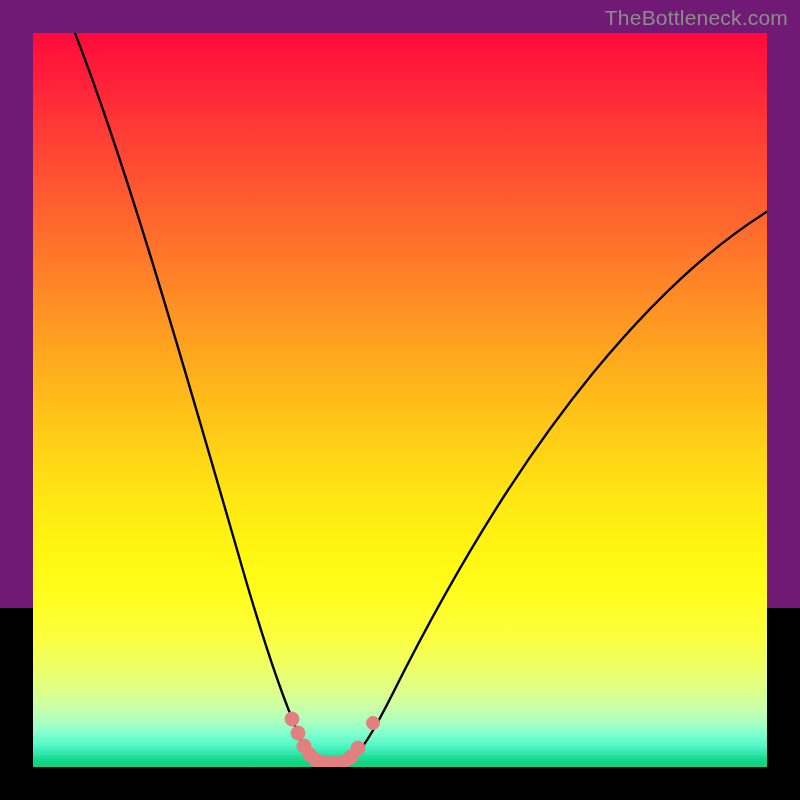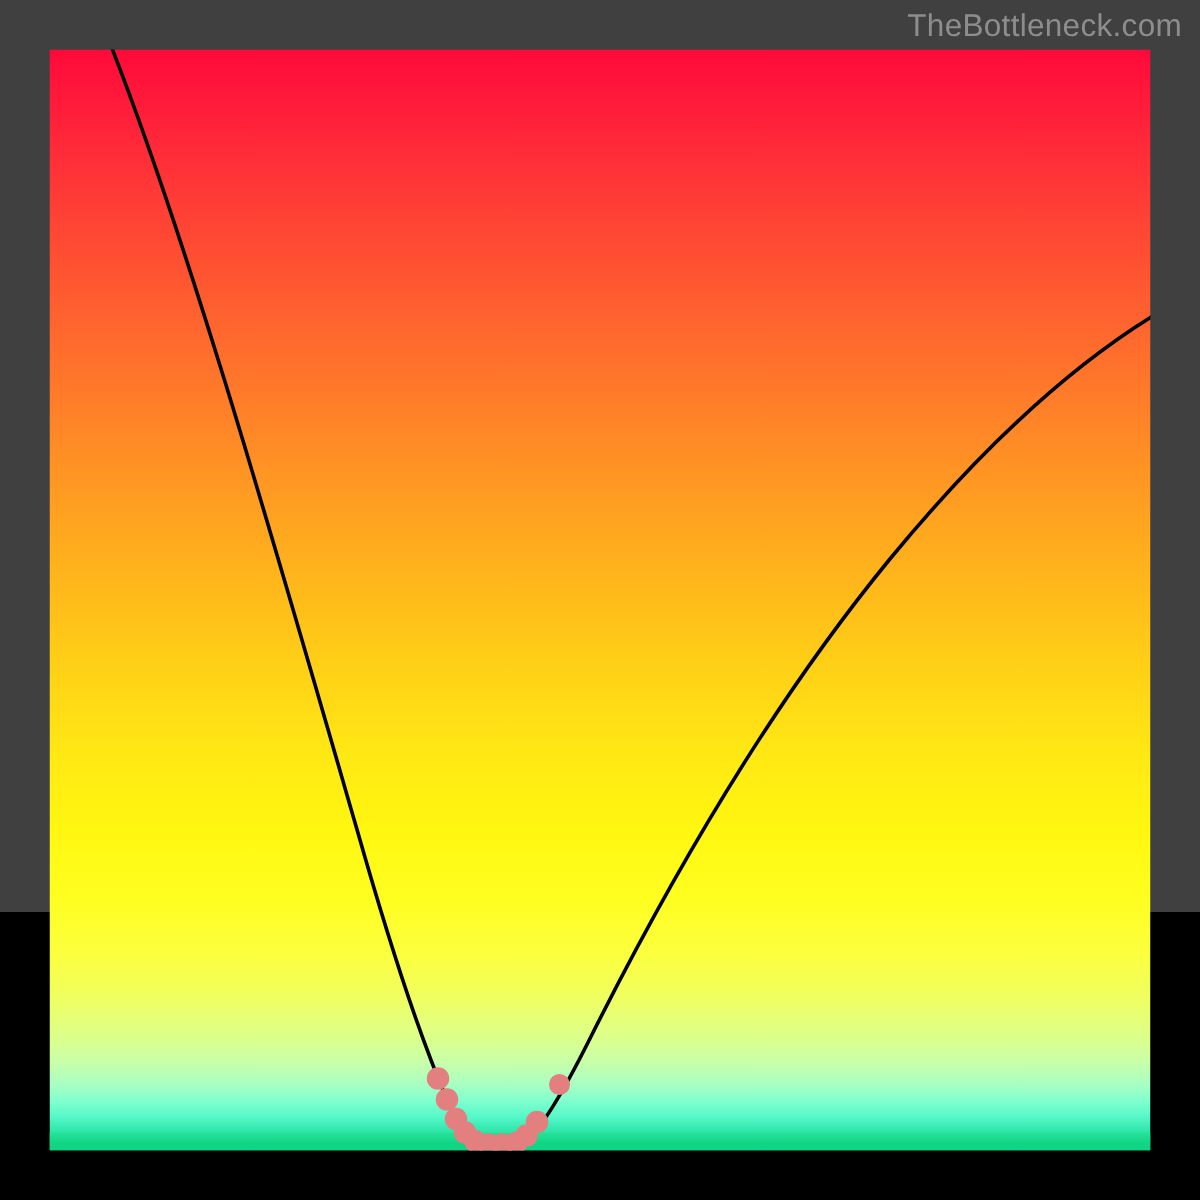--- a/index.html
+++ b/index.html
@@ -10,21 +10,21 @@
     background: #000;
     overflow: hidden;
     font-family: Arial, Helvetica, sans-serif;
   }
   .frame {
     position: absolute;
     left: 0;
     top: 0;
     width: 800px;
     height: 608px;
-    background: #404040;
+    background: #701a75;
   }
   .plot-area {
     position: absolute;
     left: 33px;
     top: 33px;
     width: 734px;
     height: 734px;
     overflow: hidden;
   }
   .gradient-bg {

